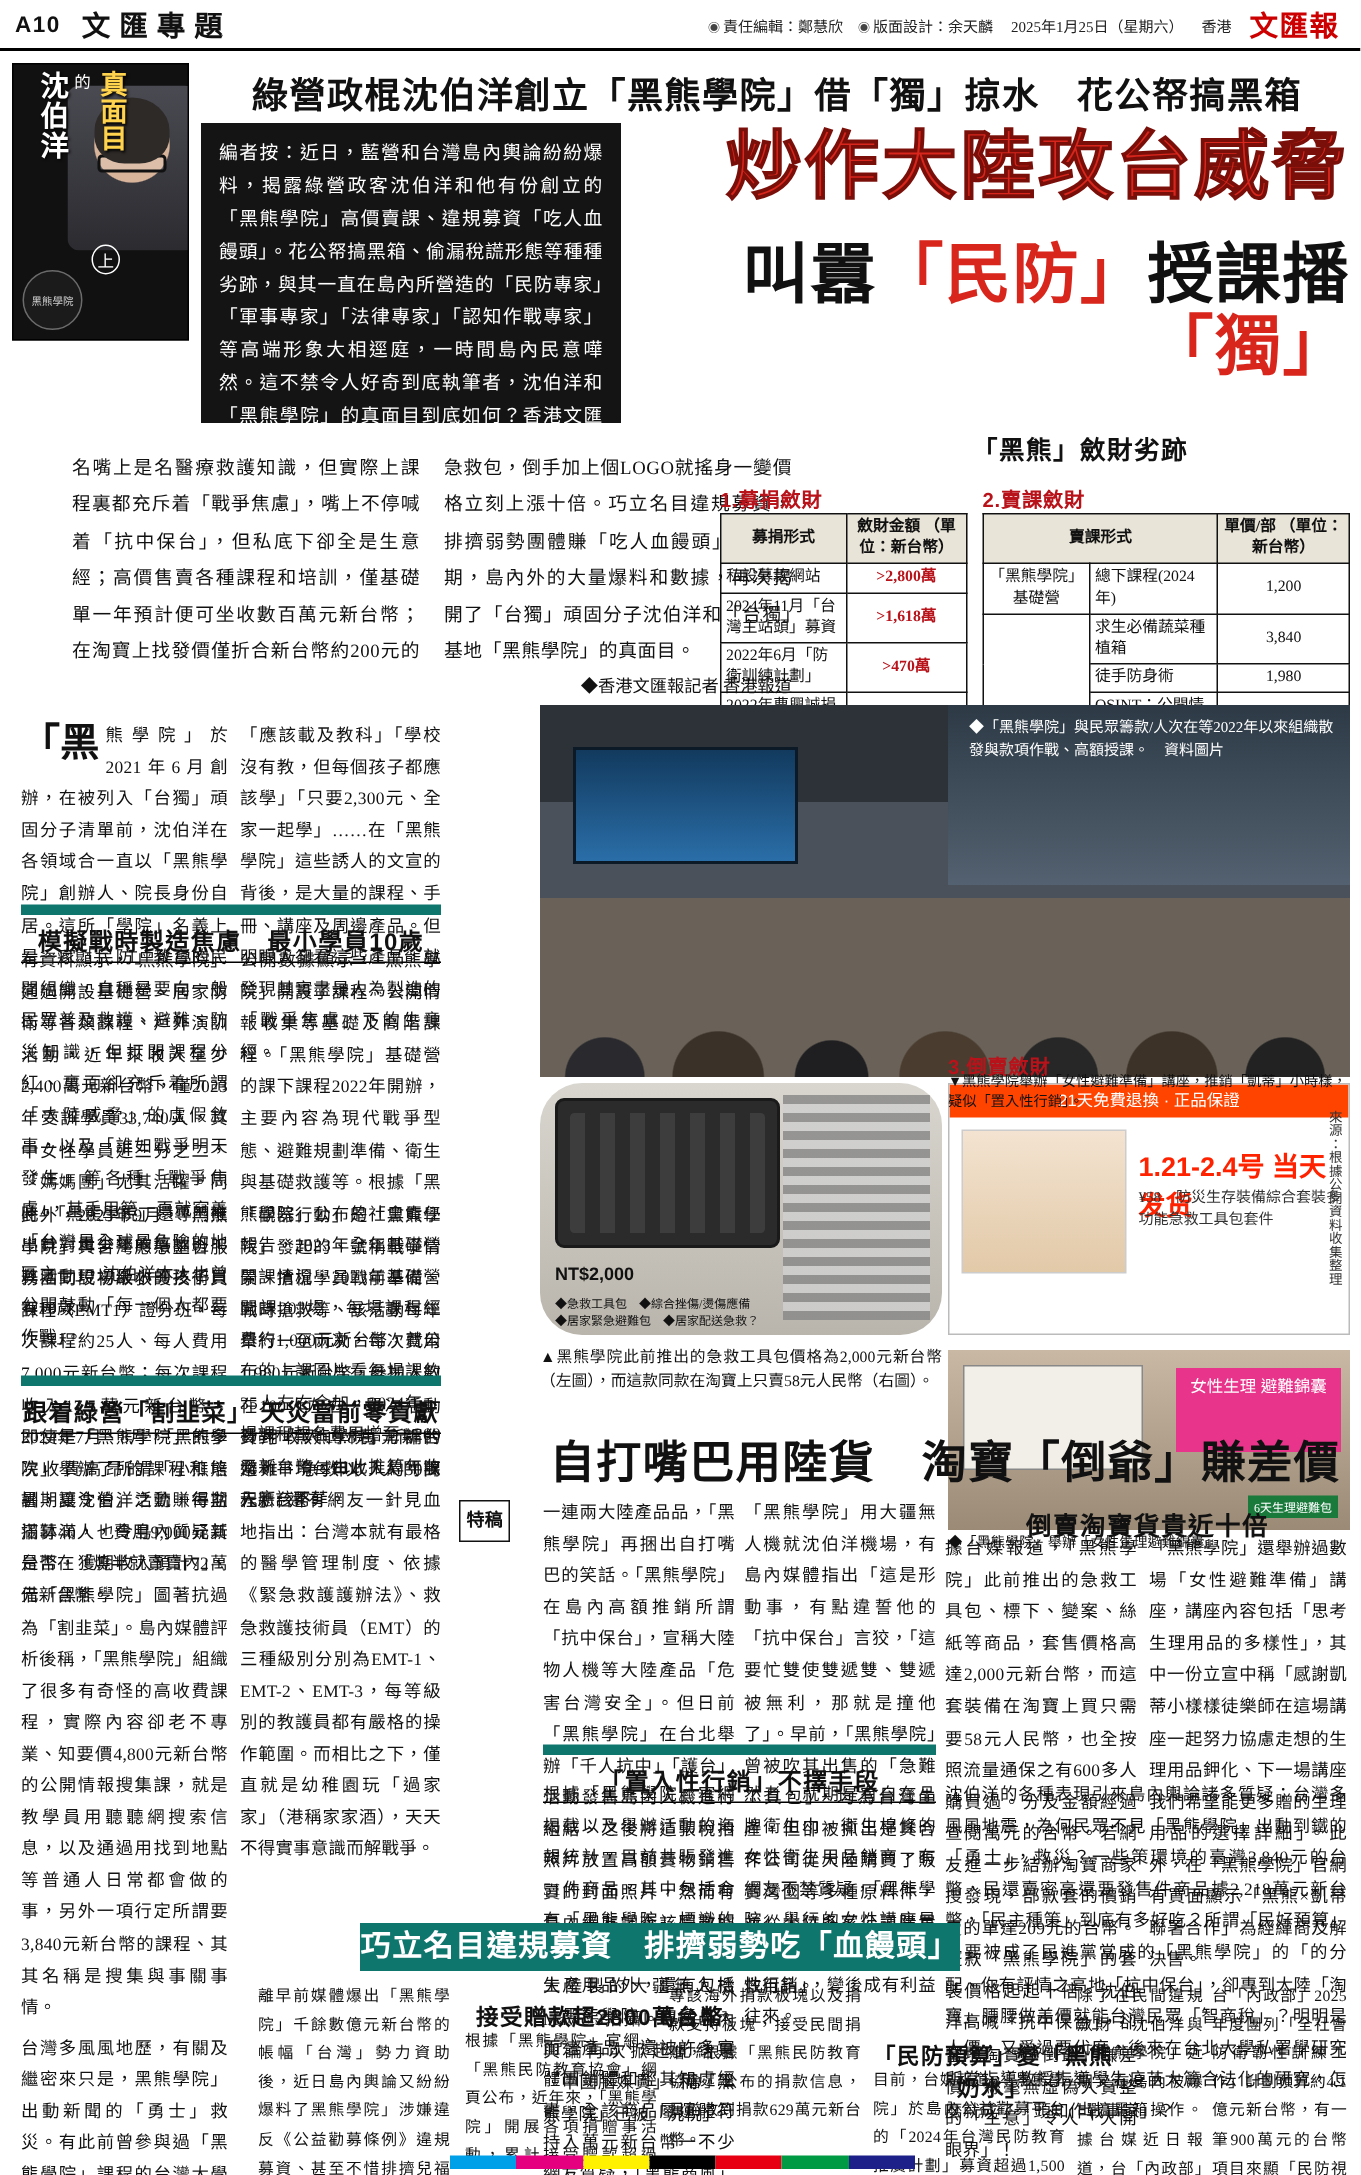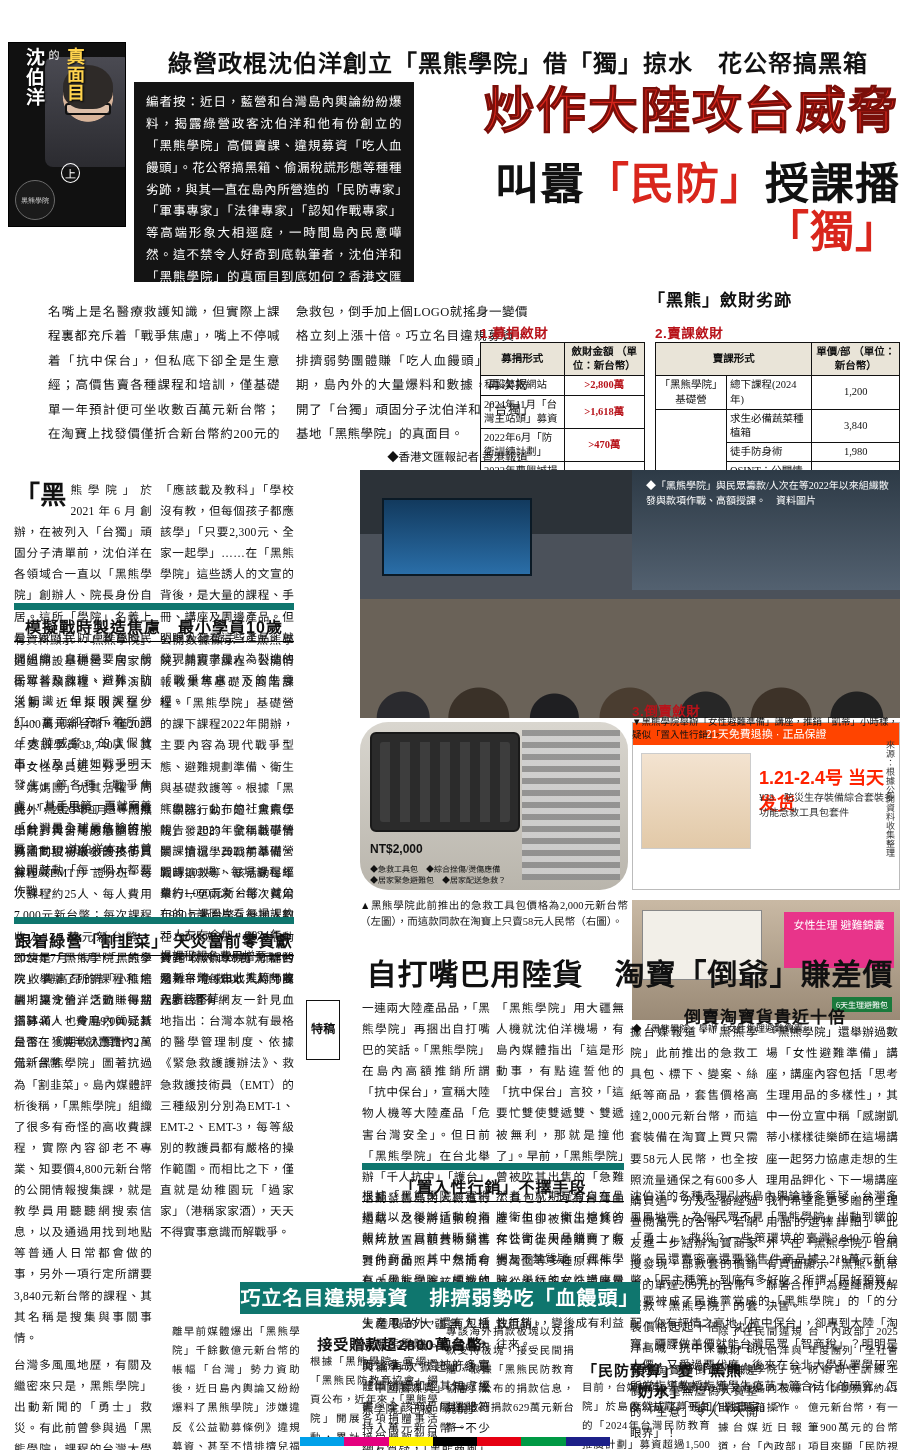--- a/index.html
+++ b/index.html
@@ -280,30 +280,41 @@
   
   .colorbar {
     position:absolute; left:300px; bottom:4px; width:310px; height:9px;
     display:flex;
   }
   .colorbar i { flex:1; display:block; }
   .vert {
     writing-mode:vertical-rl; text-orientation:upright;
   }
   .feature-tag{
-    display:inline-block; border:1px solid #111; padding:18px 4px;
+    display:inline-block; border:1px solid #111; padding:2px 4px;
     font-family:"Liberation Sans", sans-serif; font-weight:bold; font-size:12px;
     margin-right:4px;
   }
 </style>
 </head>
 <body>
 
 <div class="page">
 
+  <div class="masthead">
+    <div class="folio">A10</div>
+    <div class="section-title">文匯專題</div>
+    <div class="credits">
+      <span>責任編輯：鄭慧欣</span>
+      <span>版面設計：余天麟</span>
+      <span class="plain">2025年1月25日（星期六）</span>
+      <span class="plain">香港</span>
+      <span class="plain wwp">文匯報</span>
+    </div>
+  </div>
 
   <div class="portrait-box">
     <div class="face">
       <div class="glasses"></div>
     </div>
     <div class="portrait-title">沈伯洋</div>
     <div class="portrait-sub">的</div>
     <div class="portrait-title2">真面目</div>
     <div class="portrait-part">上</div>
     <div class="badge-circle">黑熊學院</div>

